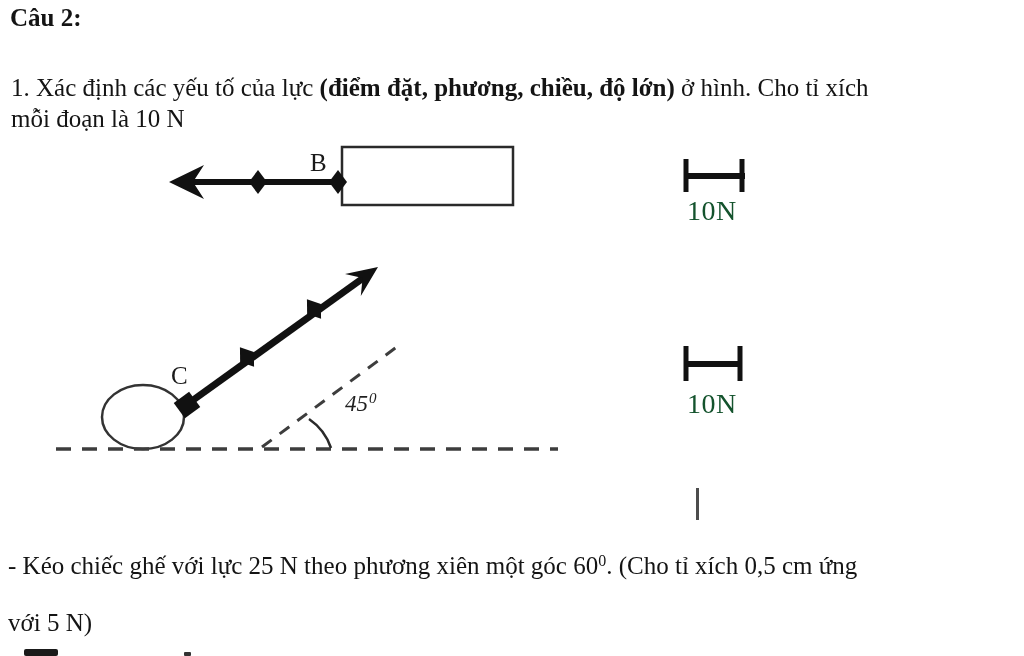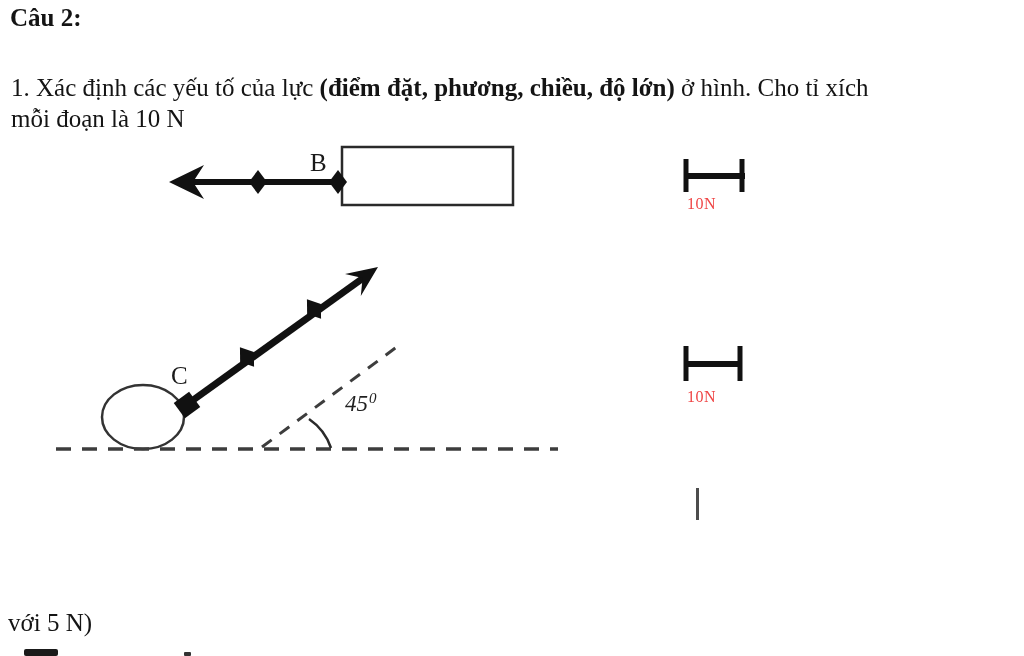--- a/index.html
+++ b/index.html
@@ -10,21 +10,21 @@
     font-family:"Liberation Serif","DejaVu Serif",serif;
     color:#141414;
     overflow:hidden;
   }
   .txt{position:absolute;white-space:nowrap;font-size:25px;line-height:1.25;}
   .bold{font-weight:bold;}
   .title{font-weight:bold;font-size:25px;}
   .lbl{position:absolute;font-size:25px;color:#1a1a1a;}
   .angle-lbl{position:absolute;font-size:23px;color:#1f1f1f;}
   .angle-lbl .sup{font-size:15px;position:relative;top:-8px;left:1px;}
-  .scale-lbl{position:absolute;font-size:16px;color:#ef4444;letter-spacing:0.5px;}
+  .scale-lbl{position:absolute;font-size:28px;color:#14532d;letter-spacing:0.5px;}
   .item-sup{font-size:16px;position:relative;top:-8px;}
   .cursor-bar{position:absolute;left:696px;top:488px;width:3px;height:32px;background:#4d4d4d;}
   .frag-a{position:absolute;left:24px;top:649px;width:34px;height:7px;background:#1a1a1a;border-radius:2px;}
   .frag-b{position:absolute;left:184px;top:652px;width:7px;height:4px;background:#333;border-radius:1px;}
   svg{position:absolute;left:0;top:0;}
 </style>
 </head>
 <body>
 
 <div class="page">
@@ -75,18 +75,21 @@
   <div class="lbl" style="left:310px;top:149px;">B</div>
   <div class="lbl" style="left:171px;top:362px;">C</div>
   <div class="angle-lbl" style="left:345px;top:391px;font-style:italic;">
     <span>45</span><span class="sup">0</span>
   </div>
   <div class="scale-lbl" style="left:687px;top:195px;">10N</div>
   <div class="scale-lbl" style="left:687px;top:388px;">10N</div>
 
   <div class="cursor-bar"></div>
 
+  <div class="txt" style="left:8px;top:550px;">
+    <span>- Kéo chiếc ghế với lực 25 N theo phương xiên một góc 60</span><span class="item-sup">0</span><span>. (Cho tỉ xích 0,5 cm ứng</span>
+  </div>
   <div class="txt" style="left:8px;top:583px;margin-top:24px;">với 5 N)</div>
 
   <div class="frag-a"></div>
   <div class="frag-b"></div>
 
 </div>
 
 </body></html>

